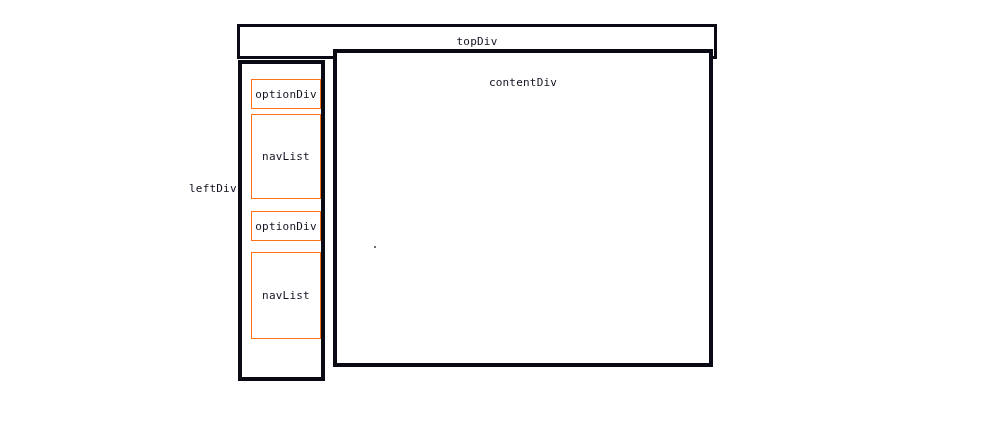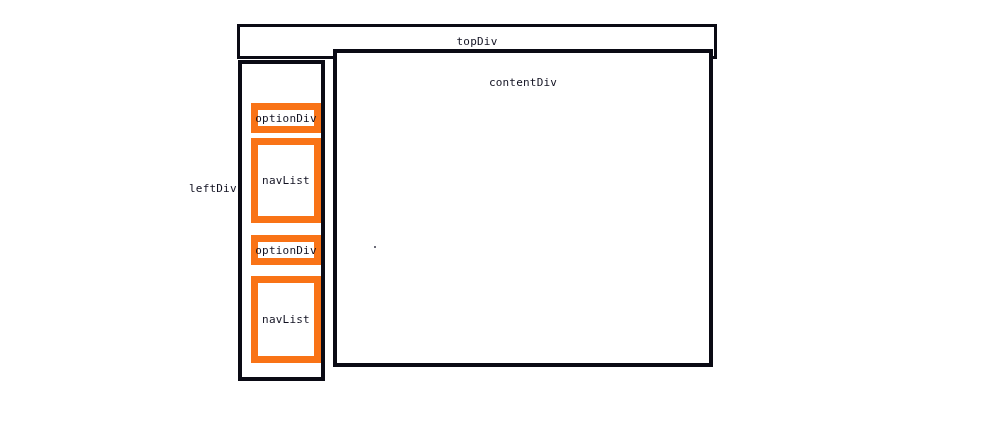--- a/index.html
+++ b/index.html
@@ -67,27 +67,26 @@
     top: 182px;
     width: 44px;
     text-align: center;
   }
 
   
   .side-box {
     position: absolute;
     box-sizing: border-box;
     background: #ffffff;
-    border: 7px solid #f97316;
+    border: 1px solid #f97316;
     display: flex;
     align-items: center;
     justify-content: center;
     left: 9px;
     width: 70px;
-    margin-top: 24px;
   }
 
   #option-div-1 { top: 15px;  height: 30px; }
   #nav-list-1   { top: 50px;  height: 85px; }
   #option-div-2 { top: 147px; height: 30px; }
   #nav-list-2   { top: 188px; height: 87px; }
 
   
   #content-div {
     left: 333px;

